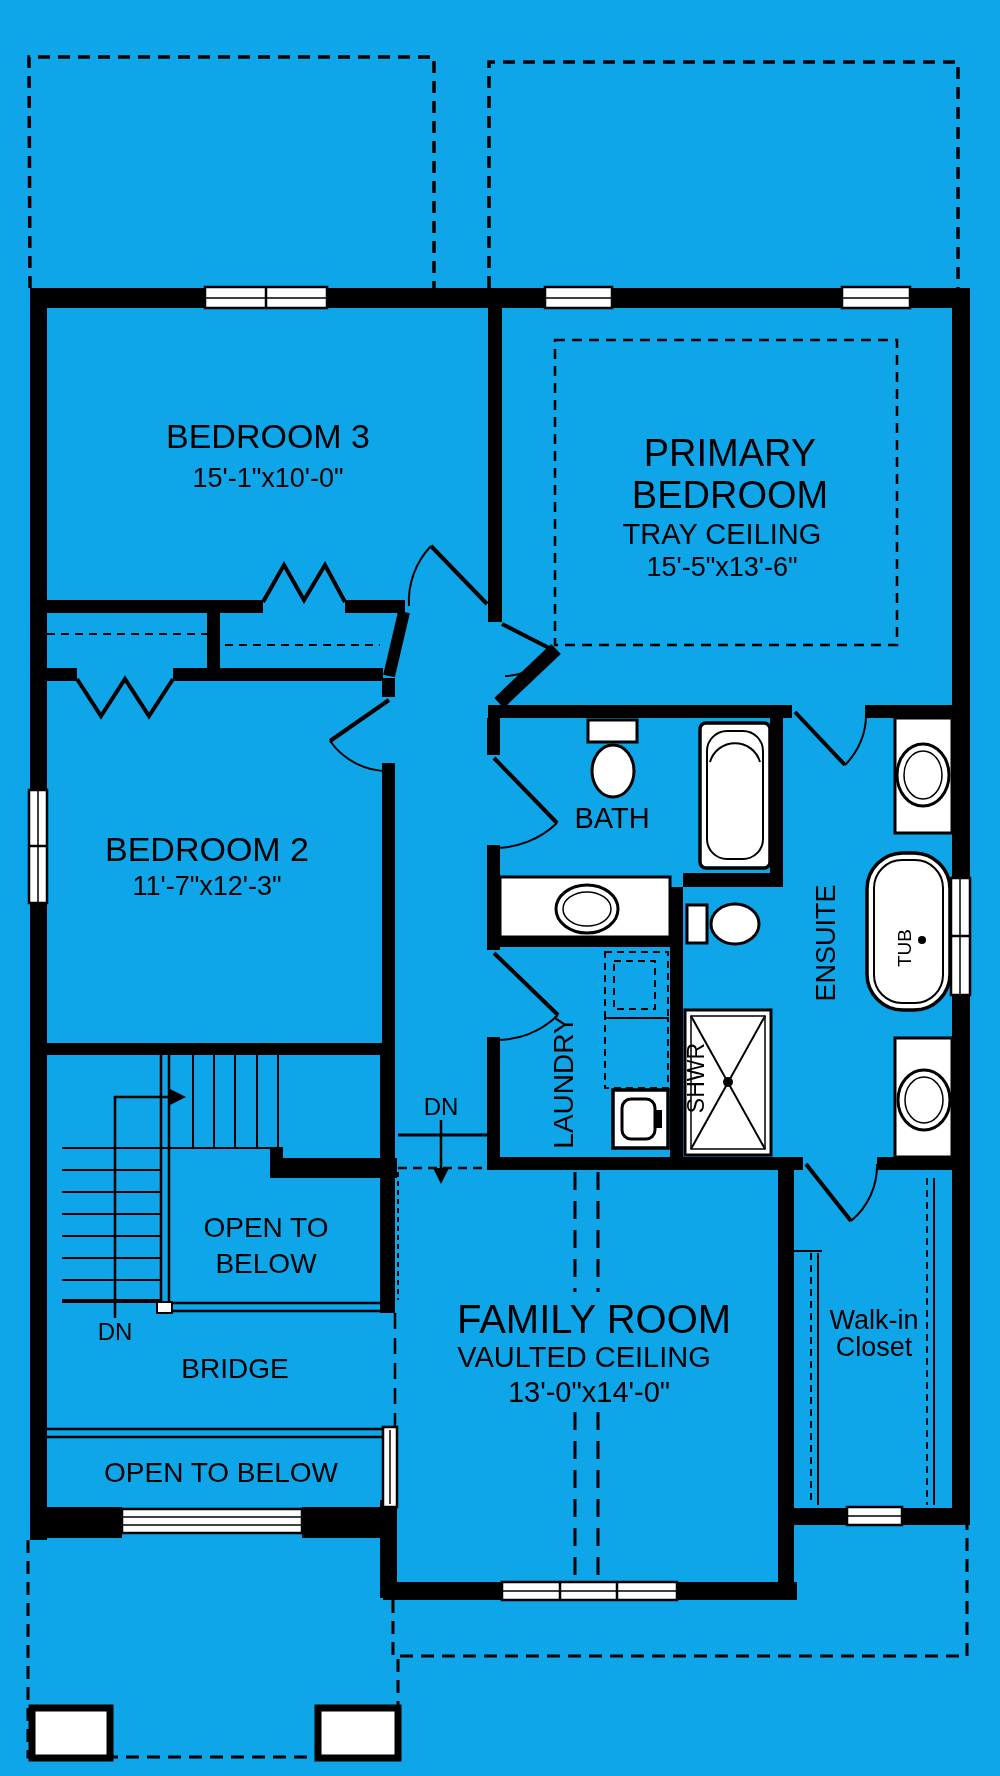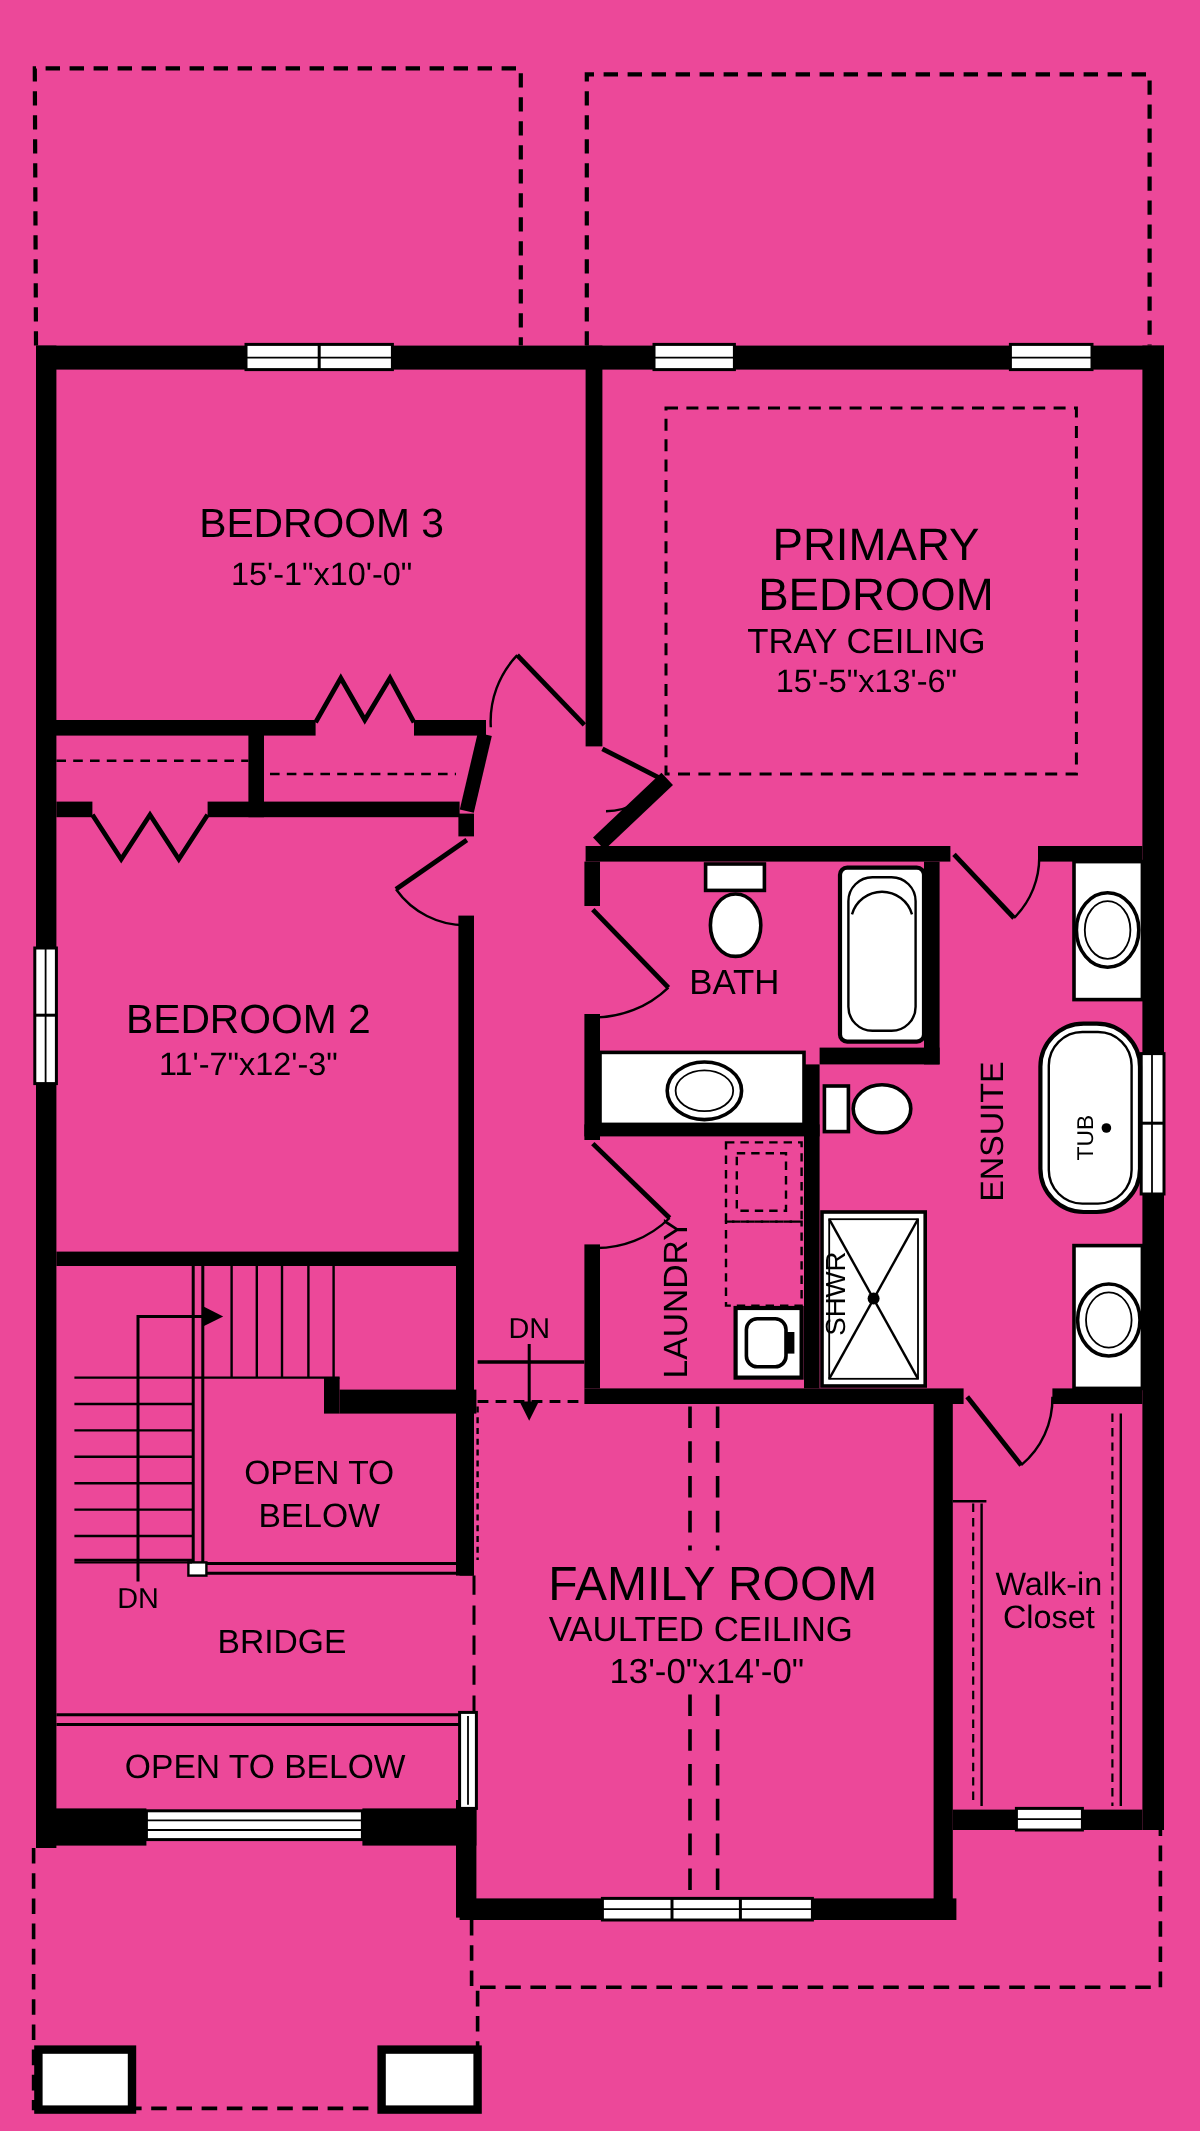--- a/index.html
+++ b/index.html
@@ -1,16 +1,16 @@
 <!DOCTYPE html>
 <html><head>
 <meta charset="utf-8">
 <style>
   html,body{margin:0;padding:0;background:#ffffff;}
-  .page{width:1000px;height:1776px;position:relative;background:#ec4899;}
+  .page{width:1000px;height:1776px;position:relative;background:#0ea5e9;}
   svg{display:block;}
   svg text{font-family:"Liberation Sans", sans-serif; fill:#000;}
   .t40{font-size:40px;} .t38{font-size:38px;} .t34{font-size:34px;}
   .t29{font-size:29px;} .t28{font-size:28px;} .t27{font-size:27px;}
   .t24{font-size:24px;} .t23{font-size:23px;} .t19{font-size:19px;}
   .mid{text-anchor:middle;}
   .wall{fill:#000;stroke:none;}
   .ln{stroke:#000;fill:none;}
   .fix{stroke:#000;fill:#fff;}
 </style>

